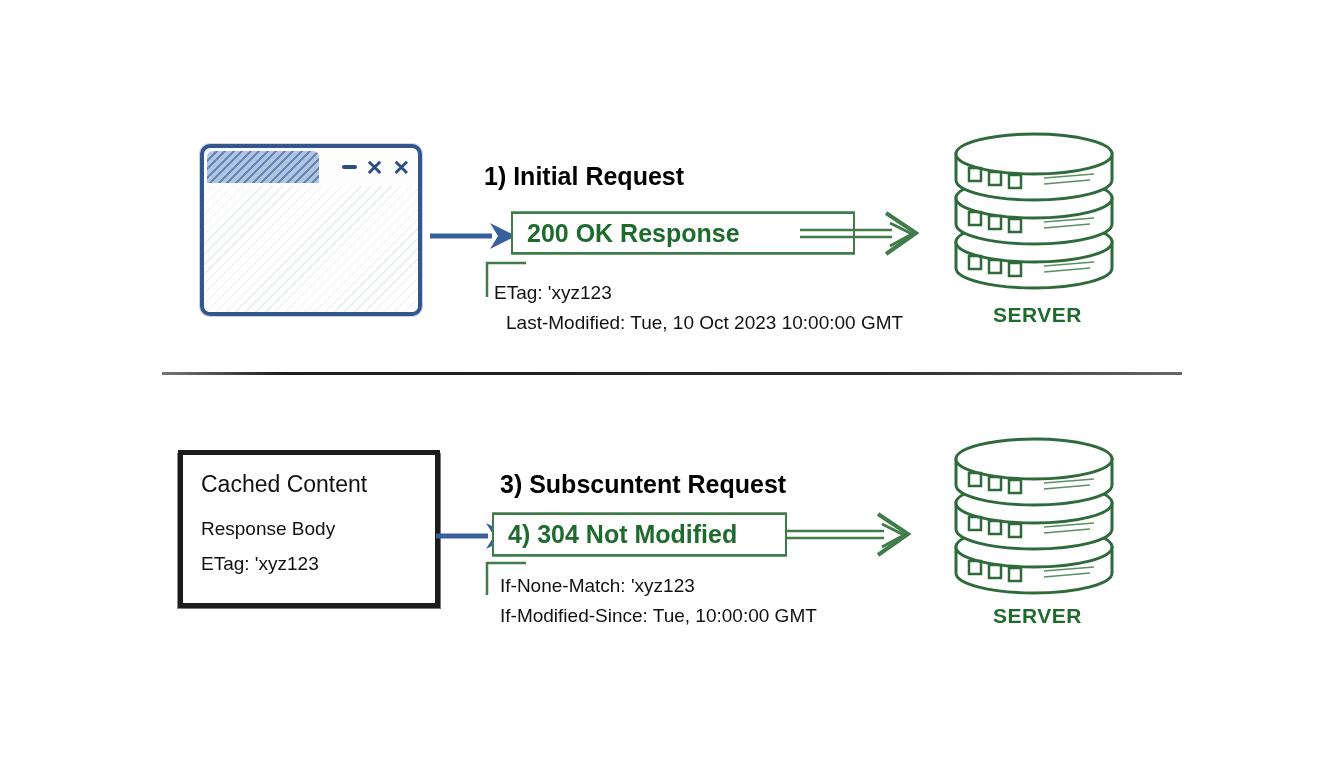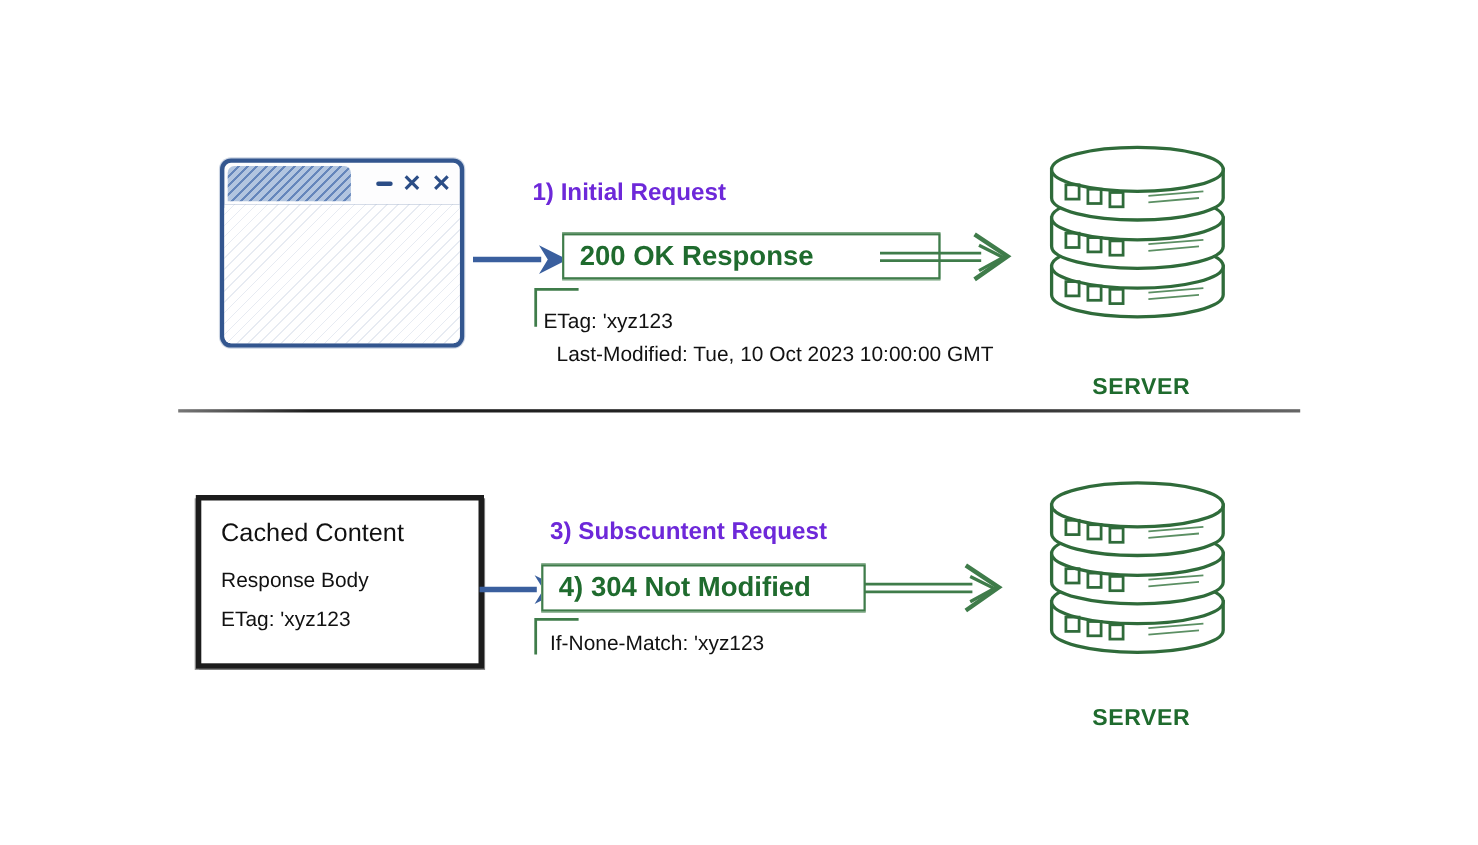--- a/index.html
+++ b/index.html
@@ -43,39 +43,39 @@
   .cachebox{
     left:178px;top:450px;width:262px;height:158px;
     border:5px solid #1c1c1c;background:#ffffff;
     box-shadow:2px 2px 0 -1px #7a7a7a, -2px 2px 0 -1px #8a8a8a;
     padding:14px 18px 0 18px;box-sizing:border-box;
   }
   .cachebox .ctitle{font-size:23px;color:#111;margin:2px 0 20px 0;}
   .cachebox .cline{font-size:19px;color:#111;margin-bottom:13px;white-space:nowrap;}
 
   
-  .steptitle{font-size:22px;font-weight:700;color:#6d28d9;white-space:nowrap;}
+  .steptitle{font-size:25px;font-weight:700;color:#000000;white-space:nowrap;}
 
   
   .greenbox{
     border:2px solid #3f7c4a;background:#ffffff;
     display:flex;align-items:center;padding:0 14px;box-sizing:border-box;
     box-shadow:0 1px 0 #6f9f77, 0 -1px 0 #6f9f77;
   }
   .greenbox .gtext{font-size:25px;font-weight:700;color:#1f6b2e;white-space:nowrap;}
 
   
   .hdrline{font-size:19px;color:#111;white-space:nowrap;}
 
   
   .divider{left:162px;top:372px;width:1020px;height:3px;
     background:linear-gradient(to right,#777 0%,#1c1c1c 12%,#2a2a2a 70%,#666 100%);}
 
   
-  .serverlabel{font-size:21px;font-weight:700;color:#1f6b2e;letter-spacing:.5px;margin-top:37px;}
+  .serverlabel{font-size:21px;font-weight:700;color:#1f6b2e;letter-spacing:.5px;}
 
   svg{display:block;overflow:visible;}
 </style>
 </head>
 <body>
 
 <div class="stage">
 
   <div class="abs browser">
     <div class="titlebar">
@@ -177,20 +177,21 @@
     <span class="gtext">4) 304 Not Modified</span>
   </div>
 
   <div class="abs" style="left:482px;top:553px;">
     <svg width="50" height="44" viewBox="0 0 50 44">
       <path d="M5 42 L5 10 L44 10" fill="none" stroke="#3f7c4a" stroke-width="2.5"></path>
     </svg>
   </div>
 
   <div class="abs hdrline" style="left:500px;top:575px;">If-None-Match: 'xyz123</div>
+  <div class="abs hdrline" style="left:500px;top:605px;">If-Modified-Since: Tue, 10:00:00 GMT</div>
 
   <div class="abs" style="left:786px;top:514px;">
     <svg width="126" height="42" viewBox="0 0 126 42">
       <line x1="0" y1="17" x2="98" y2="17" stroke="#3f7c4a" stroke-width="2.5"></line>
       <line x1="0" y1="24" x2="98" y2="24" stroke="#3f7c4a" stroke-width="2.5"></line>
       <path d="M92 0 L122 20 L92 41" fill="none" stroke="#3f7c4a" stroke-width="4"></path>
       <path d="M96 10 L118 21 L96 33" fill="none" stroke="#3f7c4a" stroke-width="3"></path>
     </svg>
   </div>
 

